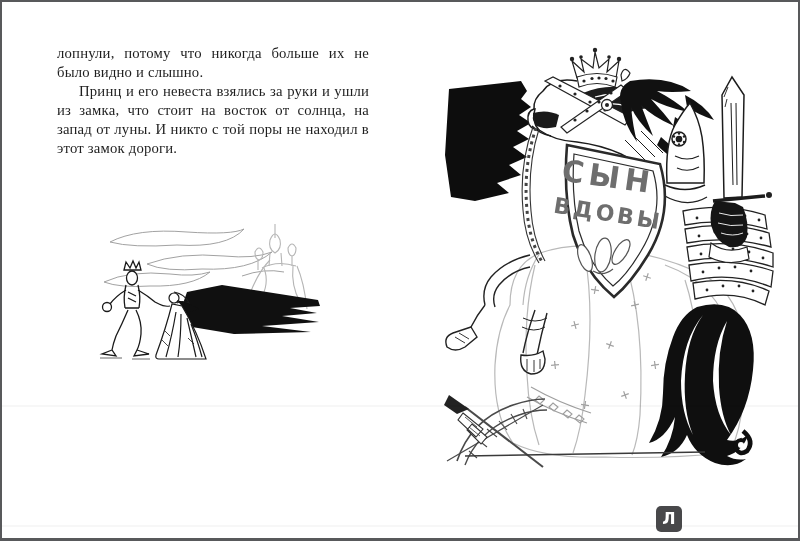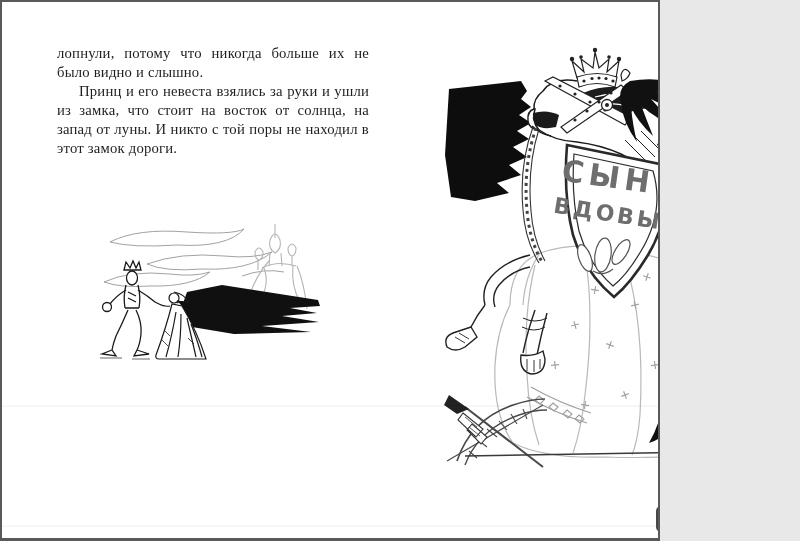--- a/index.html
+++ b/index.html
@@ -1,18 +1,18 @@
 <!DOCTYPE html>
 <html><head>
 <meta charset="utf-8">
 <style>
   html,body{margin:0;padding:0;background:#e8e8e8;}
   .frame{
     position:relative;
-    width:660px;height:541px;
+    width:800px;height:541px;
     box-sizing:border-box;
     background:#ffffff;
     border:2px solid #58595b;
     border-bottom-width:3px;
     overflow:hidden;
     font-family:"Liberation Serif", serif;
   }
   .text-block{
     position:absolute;
     left:55px;top:42px;width:312px;

